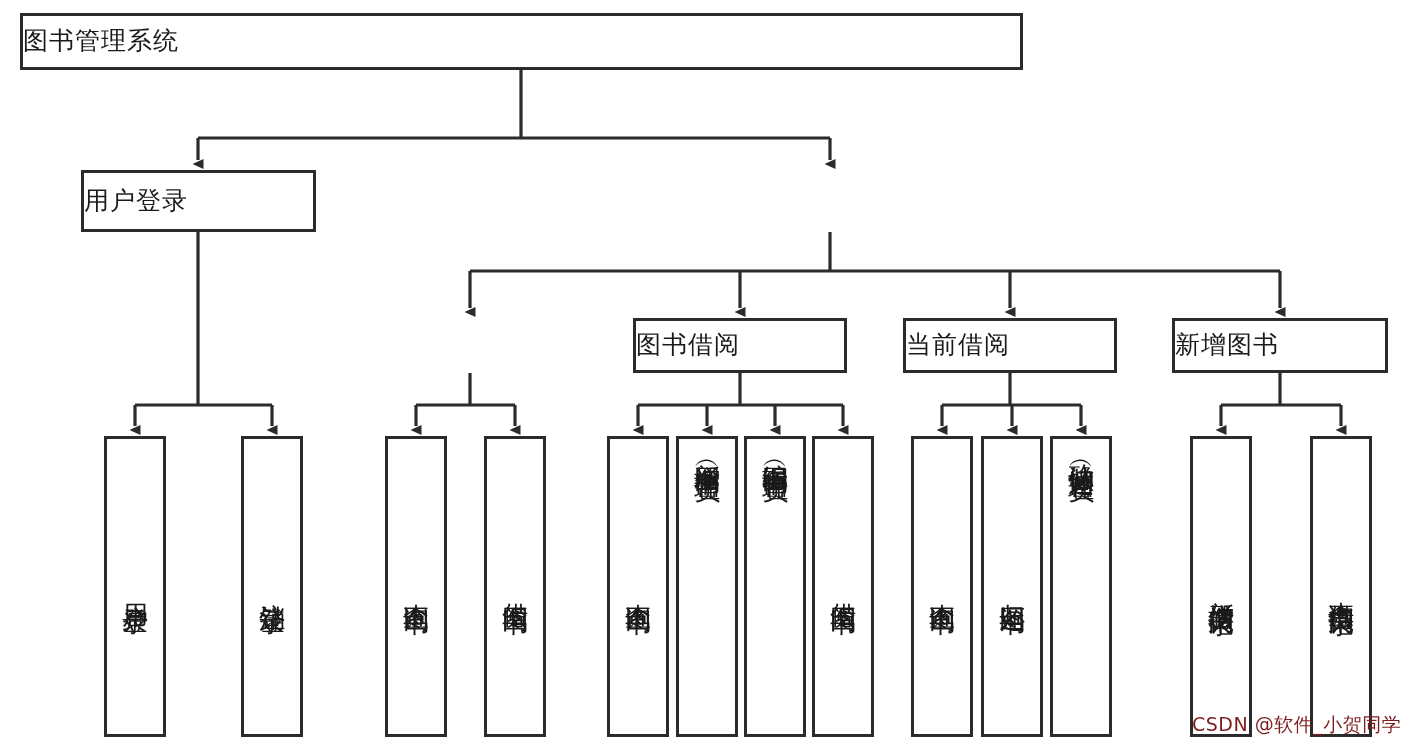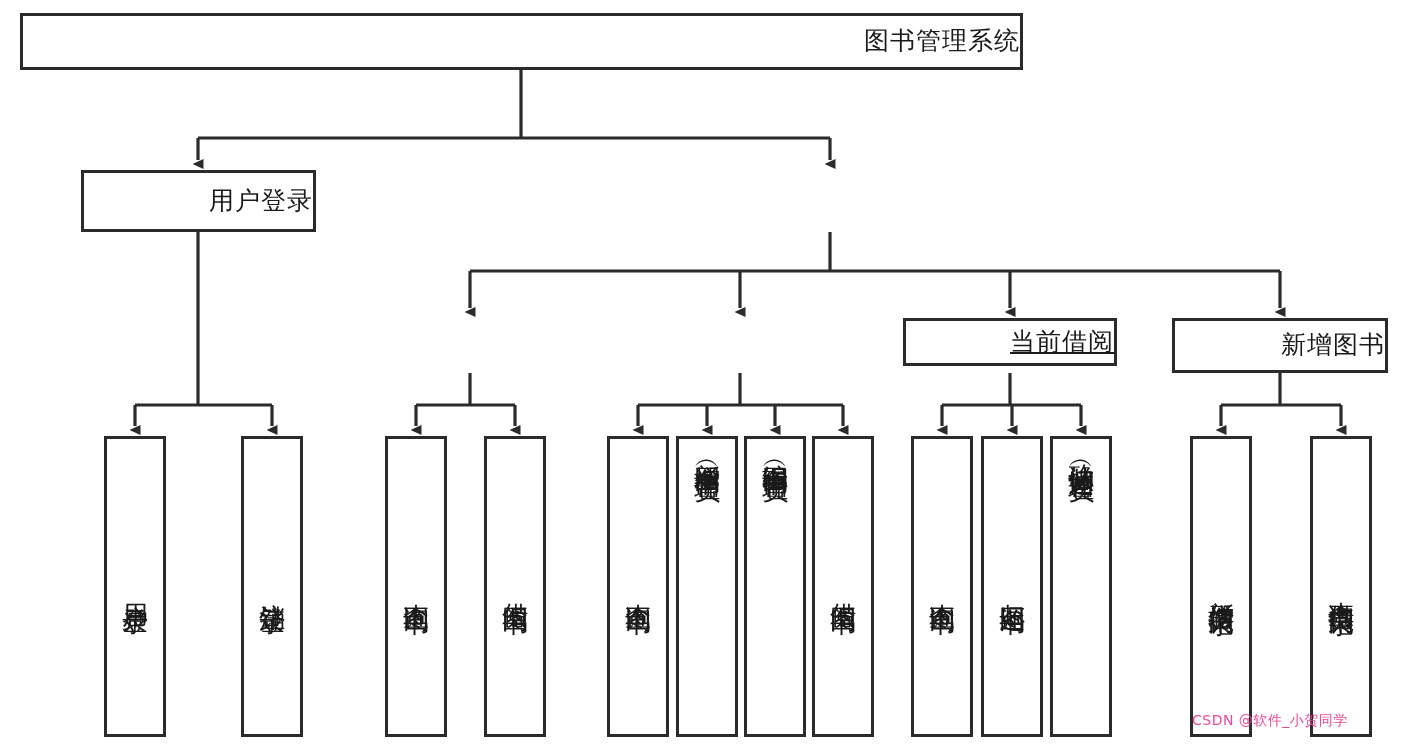--- a/index.html
+++ b/index.html
@@ -17,21 +17,21 @@
     background: #ffffff;
     overflow: hidden;
   }
   .node {
     position: absolute;
     box-sizing: border-box;
     border: 3px solid #2b2b2b;
     background: #ffffff;
     display: flex;
     align-items: center;
-    justify-content: flex-end;
+    justify-content: flex-start;
     color: #1a1a1a;
   }
   .node .lbl {
     font-size: 25px;
     line-height: 1.15;
     letter-spacing: 1px;
     white-space: nowrap;
   }
   .node.leaf .lbl {
     writing-mode: vertical-rl;
@@ -55,22 +55,22 @@
     left: 0;
     top: 0;
     width: 1405px;
     height: 747px;
     pointer-events: none;
   }
   .watermark {
     position: absolute;
     left: 1192px;
     top: 712px;
-    font-size: 14px;
-    color: #ec4899;
+    font-size: 19px;
+    color: #7f1d1d;
     letter-spacing: 0.5px;
     white-space: nowrap;
     font-family: "DejaVu Sans", "Liberation Sans", sans-serif;
   }
 </style>
 </head>
 <body>
 
 <div id="canvas">
 
@@ -127,21 +127,24 @@
   </svg>
 
   <div class="node" style="left:20px; top:13px; width:1003px; height:57px;">
     <span class="lbl">图书管理系统</span>
   </div>
 
   <div class="node" style="left:81px; top:170px; width:235px; height:62px;">
     <span class="lbl">用户登录</span>
   </div>
 
-  <div class="node" style="left:903px; top:318px; width:214px; height:48px;text-decoration:underline;">
+  <div class="node" style="left:633px; top:318px; width:214px; height:55px;">
+    <span class="lbl">图书借阅</span>
+  </div>
+  <div class="node" style="left:903px; top:318px; width:214px; height:55px;">
     <span class="lbl">当前借阅</span>
   </div>
   <div class="node" style="left:1172px; top:318px; width:216px; height:55px;">
     <span class="lbl">新增图书</span>
   </div>
 
   <div class="node leaf" style="left:104px; top:436px; width:62px; height:301px;">
     <span class="lbl">用户登录</span>
   </div>
   <div class="node leaf" style="left:241px; top:436px; width:62px; height:301px;">

